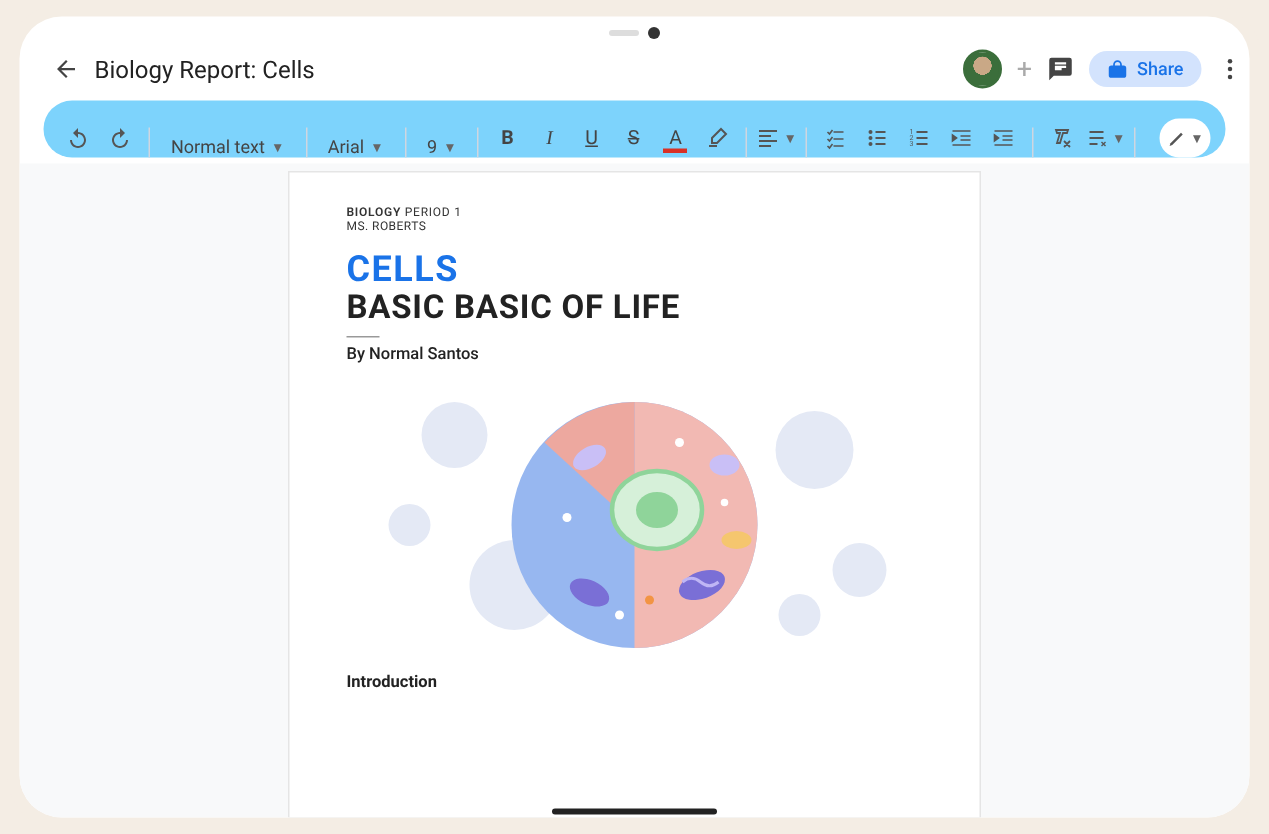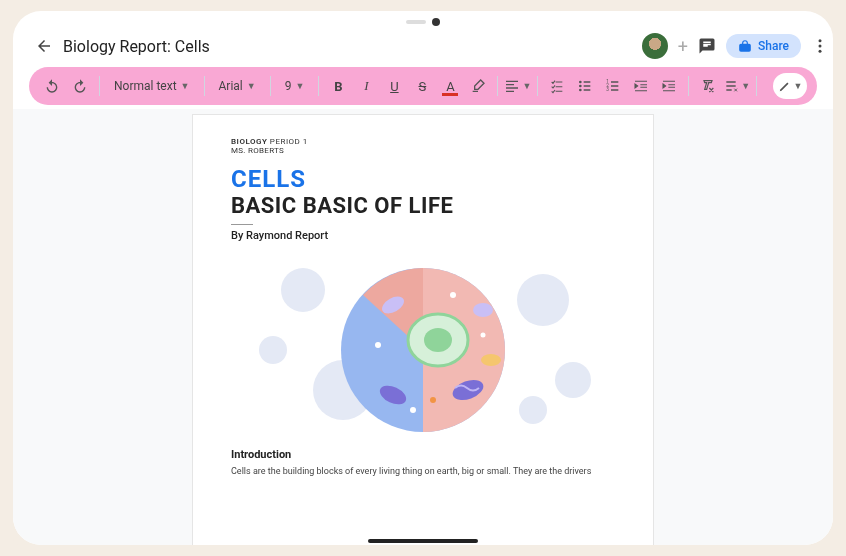--- a/index.html
+++ b/index.html
@@ -71,24 +71,24 @@
   border-radius: 16px;
   padding: 5px 12px;
   font-size: 12px;
   font-weight: 500;
   cursor: pointer;
 }
 .more-vert { cursor:pointer; display:flex; }
 .toolbar {
   height: 38px;
   margin: 2px 16px 4px;
-  background: #f9a8d4;
+  background: #7dd3fc;
   border-radius: 20px;
   display: flex;
-  align-items: center;
+  align-items: flex-end;
   padding: 0 10px;
   gap: 2px;
 }
 .tb-btn {
   min-width: 26px; height: 26px;
   display: flex; align-items: center; justify-content: center;
   color: #444; font-size: 13px; cursor: pointer;
   border-radius: 4px;
 }
 .tb-sep { width: 1px; height: 20px; background: #d0d6e0; margin: 0 4px; }
@@ -282,21 +282,21 @@
   <div class="canvas">
     <div class="page">
       <div class="course">
         <span>BIOLOGY</span>
         <span class="light">PERIOD 1</span>
       </div>
       <div class="teacher">MS. ROBERTS</div>
       <div class="h1">CELLS</div>
       <div class="h2">BASIC BASIC OF LIFE</div>
       <div class="rule"></div>
-      <div class="byline">By Raymond Report</div>
+      <div class="byline">By Normal Santos</div>
       <div class="illus">
         <svg viewBox="0 0 380 190" width="100%" height="100%">
           <circle cx="70" cy="40" r="22" fill="#e4e9f5"></circle>
           <circle cx="110" cy="140" r="30" fill="#e4e9f5"></circle>
           <circle cx="310" cy="50" r="26" fill="#e4e9f5"></circle>
           <circle cx="340" cy="130" r="18" fill="#e4e9f5"></circle>
           <circle cx="300" cy="160" r="14" fill="#e4e9f5"></circle>
           <circle cx="40" cy="100" r="14" fill="#e4e9f5"></circle>
 
           <circle cx="190" cy="100" r="82" fill="#97b7f0"></circle>
@@ -318,17 +318,16 @@
           <ellipse cx="160" cy="55" rx="12" ry="7" fill="#c9bff6" transform="rotate(-30 160 55)"></ellipse>
           <ellipse cx="258" cy="110" rx="10" ry="6" fill="#f5c66e"></ellipse>
           <circle cx="145" cy="95" r="3" fill="#fff"></circle>
           <circle cx="220" cy="45" r="3" fill="#fff"></circle>
           <circle cx="180" cy="160" r="3" fill="#fff"></circle>
           <circle cx="250" cy="85" r="2.5" fill="#fff"></circle>
           <circle cx="200" cy="150" r="3" fill="#f29444"></circle>
         </svg>
       </div>
       <div class="section-h">Introduction</div>
-      <div class="body-text">Cells are the building blocks of every living thing on earth, big or small. They are the drivers</div>
     </div>
     <div class="handle"></div>
   </div>
 </div>
 
 </body></html>

